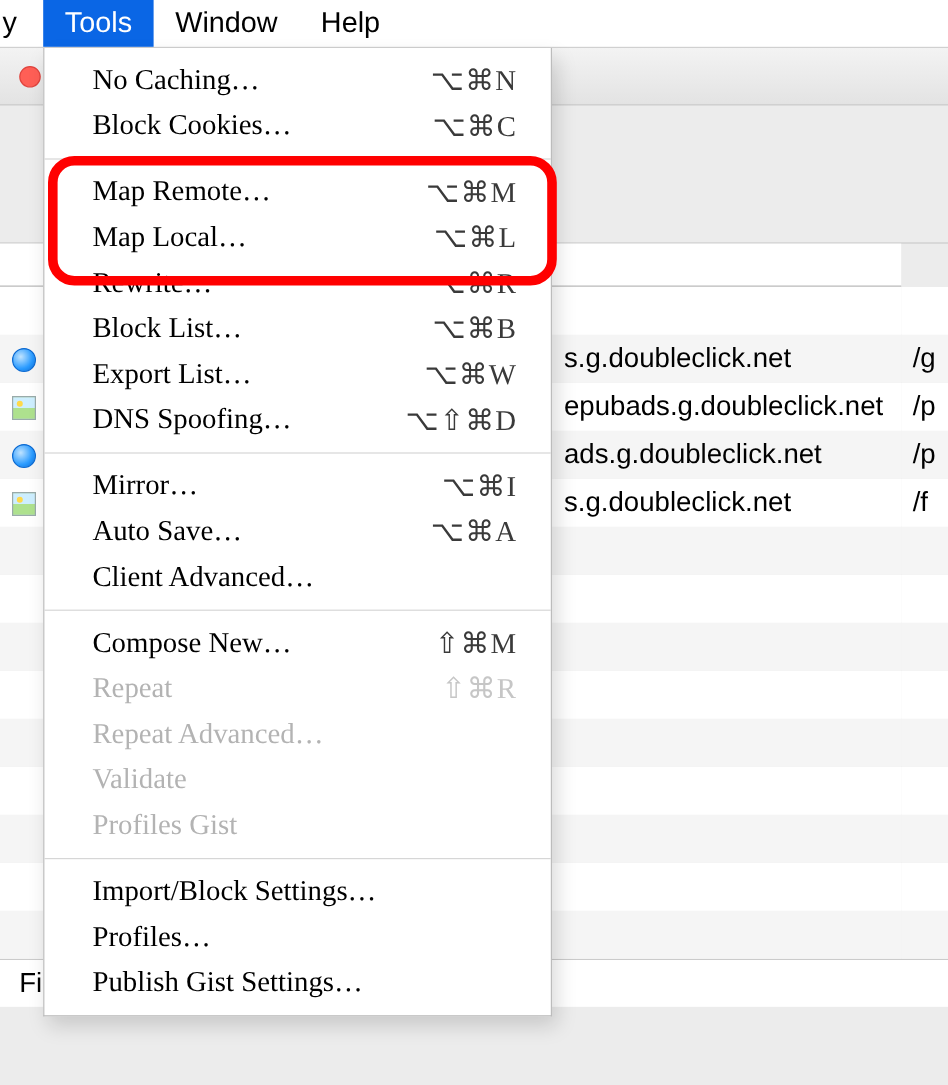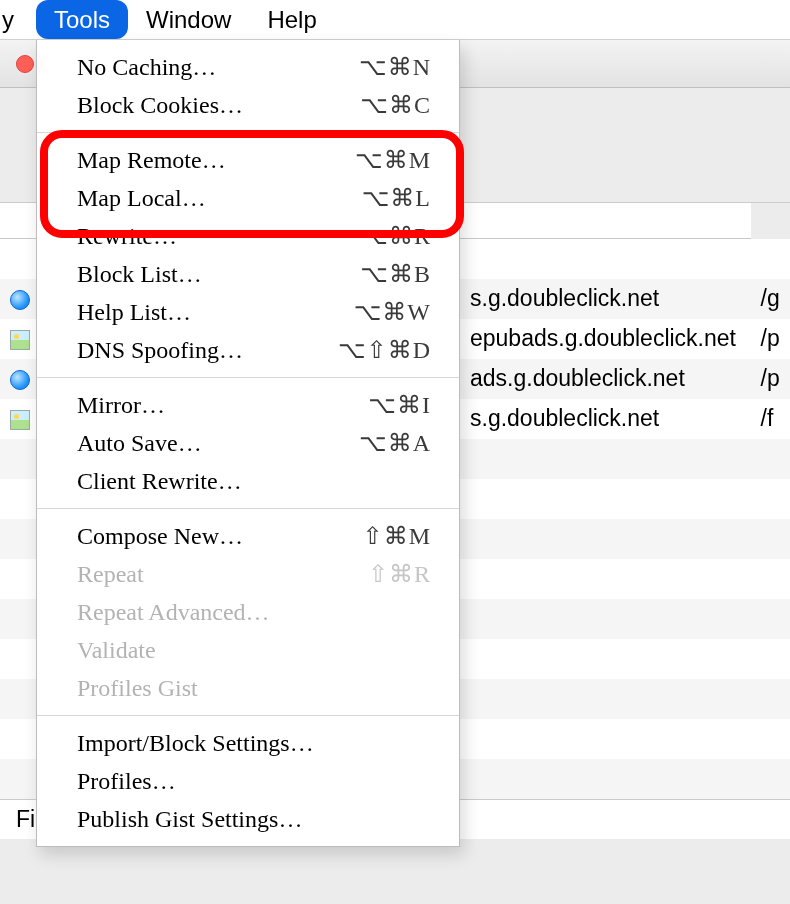--- a/index.html
+++ b/index.html
@@ -1,19 +1,19 @@
 <!DOCTYPE html>
 <html><head>
 <meta charset="utf-8">
 <style>
   * { box-sizing: border-box; margin: 0; padding: 0; }
   html, body { width: 790px; height: 904px; overflow: hidden; font-family: -apple-system, "Helvetica Neue", Arial, sans-serif; font-size: 23px; color: #000; background: #ececec; }
   .menubar { height: 40px; background: #fff; border-bottom: 1px solid #d0d0d0; display: flex; align-items: stretch; }
   .menubar-gap { width: 36px; display:flex; align-items:center; justify-content:flex-start; padding-left:2px; font-size:24px; color:#000;}
-  .menubar-item { display: flex; align-items: center; padding: 0 18px; font-size: 24px; border-radius: 12px; }
+  .menubar-item { display: flex; align-items: center; padding: 0 18px; font-size: 24px; }
   .menubar-item.selected { background: #0a66e5; color: #fff; }
   .toolbar { height: 48px; background: linear-gradient(#f3f3f3,#e3e3e3); border-bottom: 1px solid #c0c0c0; display:flex; align-items:center; padding-left:16px; }
   .traffic { width: 18px; height: 18px; border-radius: 9px; background: #ff5f56; border:1px solid #e0443e; }
   .blank-strip { height: 115px; background: #ececec; border-bottom:1px solid #cbcbcb; }
   .content { position: relative; }
   .table { width: 100%; border-collapse: collapse; }
   .table th { text-align:left; font-weight:400; background:#fff; border-bottom:1px solid #c9c9c9; padding:4px 10px; height:34px; }
   .table th:first-child { width:50px; }
   .table td { padding:4px 10px; height:40px; white-space:nowrap; overflow:hidden; }
   .table tr.alt { background:#f5f5f5; }
@@ -164,40 +164,40 @@
       </div>
       <div class="menu-item">
         <span>Rewrite…</span>
         <span class="shortcut">⌥⌘R</span>
       </div>
       <div class="menu-item">
         <span>Block List…</span>
         <span class="shortcut">⌥⌘B</span>
       </div>
       <div class="menu-item">
-        <span>Help List…</span>
+        <span>Export List…</span>
         <span class="shortcut">⌥⌘W</span>
       </div>
       <div class="menu-item">
         <span>DNS Spoofing…</span>
         <span class="shortcut">⌥⇧⌘D</span>
       </div>
     </div>
     <div class="menu-sep"></div>
     <div class="menu-section">
       <div class="menu-item">
         <span>Mirror…</span>
         <span class="shortcut">⌥⌘I</span>
       </div>
       <div class="menu-item">
         <span>Auto Save…</span>
         <span class="shortcut">⌥⌘A</span>
       </div>
       <div class="menu-item">
-        <span>Client Rewrite…</span>
+        <span>Client Advanced…</span>
         <span class="shortcut"></span>
       </div>
     </div>
     <div class="menu-sep"></div>
     <div class="menu-section">
       <div class="menu-item">
         <span>Compose New…</span>
         <span class="shortcut">⇧⌘M</span>
       </div>
       <div class="menu-item disabled">

